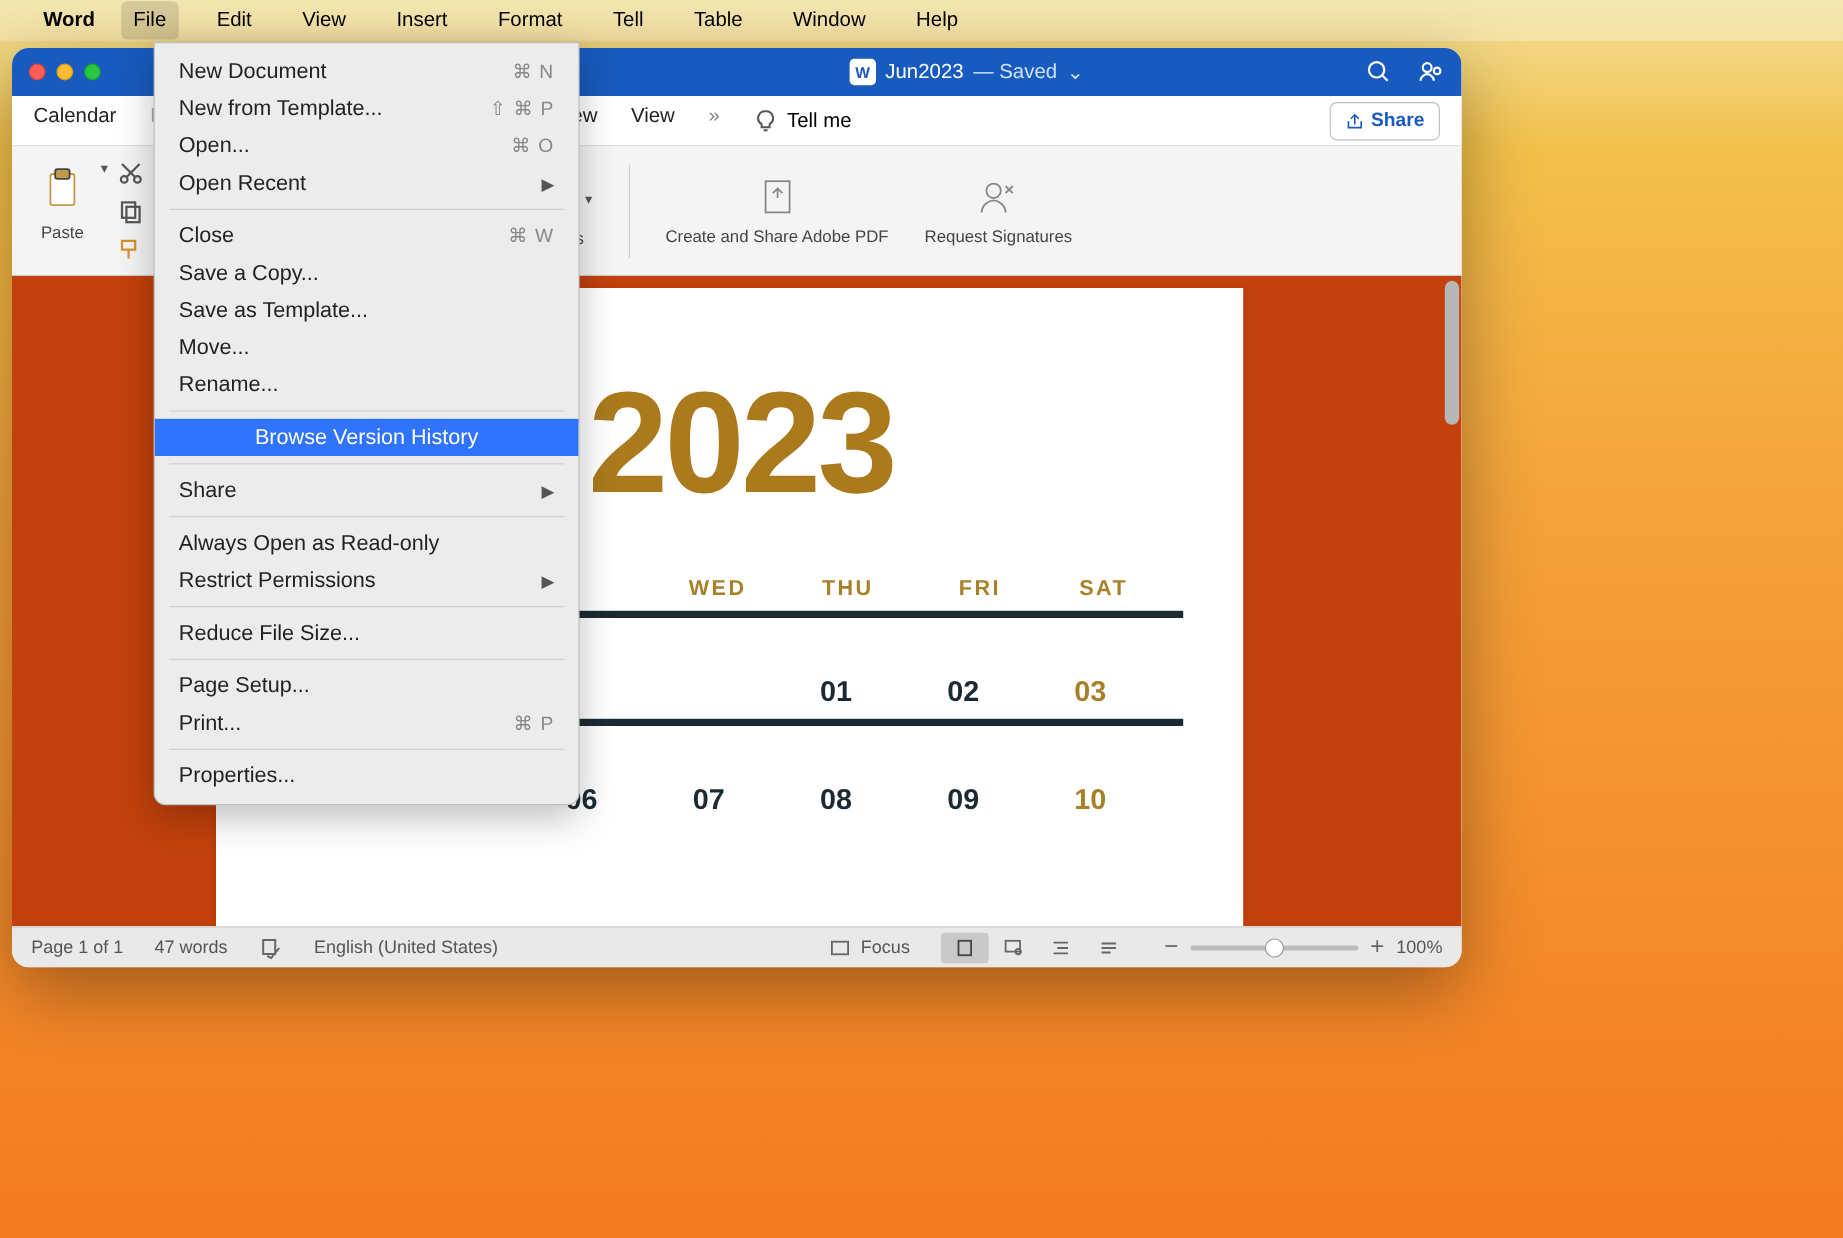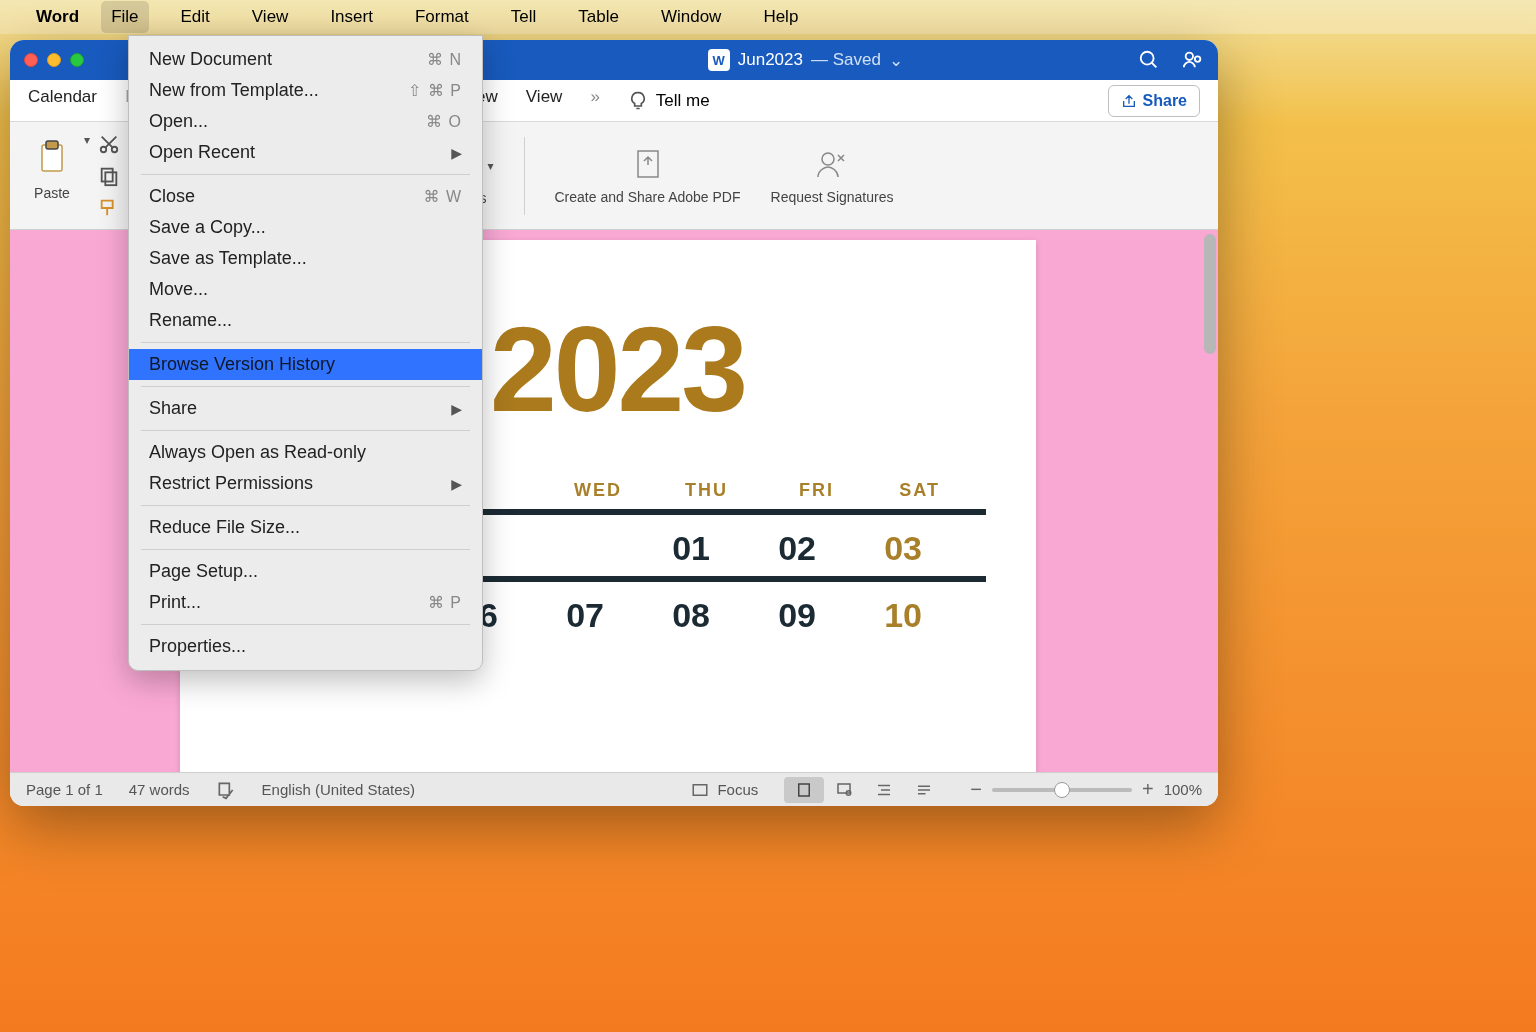--- a/index.html
+++ b/index.html
@@ -40,47 +40,47 @@
   .tb-icon svg{width:40px;height:40px;stroke:#444;fill:none;stroke-width:1.5;}
   .tb-sep{width:1px;height:78px;background:#d0d0d0;}
   .paste-bd{display:flex;gap:8px;align-items:flex-start;}
   .mini{width:22px;height:22px;}
   .minicol{display:flex;flex-direction:column;gap:10px;}
   .fontcolor{display:flex;flex-direction:column;align-items:center;gap:4px;}
   .fontA{font-family:Georgia,serif;font-size:30px;color:#222;}
   .redbar{width:28px;height:4px;background:#e81123;}
   .caret{font-size:12px;color:#555;}
 
-  .canvas{position:relative;height:calc(100% - 40px - 42px - 108px - 34px);background:#f9a8d4;overflow:hidden;}
+  .canvas{position:relative;height:calc(100% - 40px - 42px - 108px - 34px);background:#c2410c;overflow:hidden;}
   .page{position:absolute;left:170px;top:10px;width:856px;height:760px;background:#fff;box-shadow:0 2px 6px rgba(0,0,0,.15);}
   .page .year{font-size:120px;font-weight:800;color:#aa7a1d;letter-spacing:-3px;position:absolute;left:310px;top:60px;}
   .cal{position:absolute;top:240px;left:50px;right:50px;}
   .cal-head{display:flex;gap:0;justify-content:flex-end;padding-right:46px;}
   .cal-head span{width:106px;text-align:right;font-size:18px;font-weight:700;color:#a9802a;letter-spacing:2px;}
   .cal hr{border:none;border-top:6px solid #1b2a33;margin:8px 0 14px -30px;}
   .row{display:flex;justify-content:flex-end;padding-right:46px;gap:0;}
-  .row span{width:106px;text-align:right;font-size:34px;font-weight:800;color:#1b2a33;padding-right:18px;}
+  .row span{width:106px;text-align:right;font-size:24px;font-weight:800;color:#1b2a33;padding-right:18px;margin-top:34px;}
   .row span.wknd{color:#a9802a;}
   .thinhr{border:none;border-top:1px solid #bbb;margin:70px 0 10px -30px;}
   .vscroll{position:absolute;right:2px;top:4px;width:12px;height:120px;background:#b7b7b7;border-radius:6px;}
 
   .statusbar{position:absolute;left:0;right:0;bottom:0;height:34px;background:#e9e9e9;border-top:1px solid #cfcfcf;display:flex;align-items:center;padding:0 16px;gap:26px;font-size:15px;color:#555;}
   .statusbar .grow{flex:1;}
   .sbtn{display:flex;align-items:center;gap:8px;}
   .view-btns{display:flex;gap:0;}
   .vbtn{width:40px;height:26px;display:flex;align-items:center;justify-content:center;border:1px solid transparent;}
   .vbtn.active{background:#c9c9c9;border-radius:4px;}
   .zoom{display:flex;align-items:center;gap:10px;}
   .ztrack{width:140px;height:4px;background:#bbb;border-radius:2px;position:relative;}
   .zthumb{width:16px;height:16px;background:#fff;border:1px solid #999;border-radius:50%;position:absolute;left:62px;top:-6px;}
 
   
   .dropdown{position:absolute;left:128px;top:35px;width:355px;background:#ececec;border:1px solid #bfbfbf;border-radius:0 0 10px 10px;box-shadow:0 10px 30px rgba(0,0,0,.25);padding:8px 0;z-index:50;}
   .ditem{display:flex;align-items:center;justify-content:space-between;padding:5px 20px;font-size:18px;color:#222;}
-  .ditem.hi{background:#2f73ff;color:#0f172a;border-radius:0;}
+  .ditem.hi{background:#2f73ff;color:#ffffff;border-radius:0;justify-content:center;}
   .ditem .sc{color:#888;font-size:16px;letter-spacing:1px;}
   .dsep{height:1px;background:#cfcfcf;margin:6px 12px;}
   .subarrow{font-size:14px;color:#555;}
 </style>
 </head>
 <body>
 
 <div class="menubar">
   <span class="apple"></span>
   <span class="app">Word</span>

